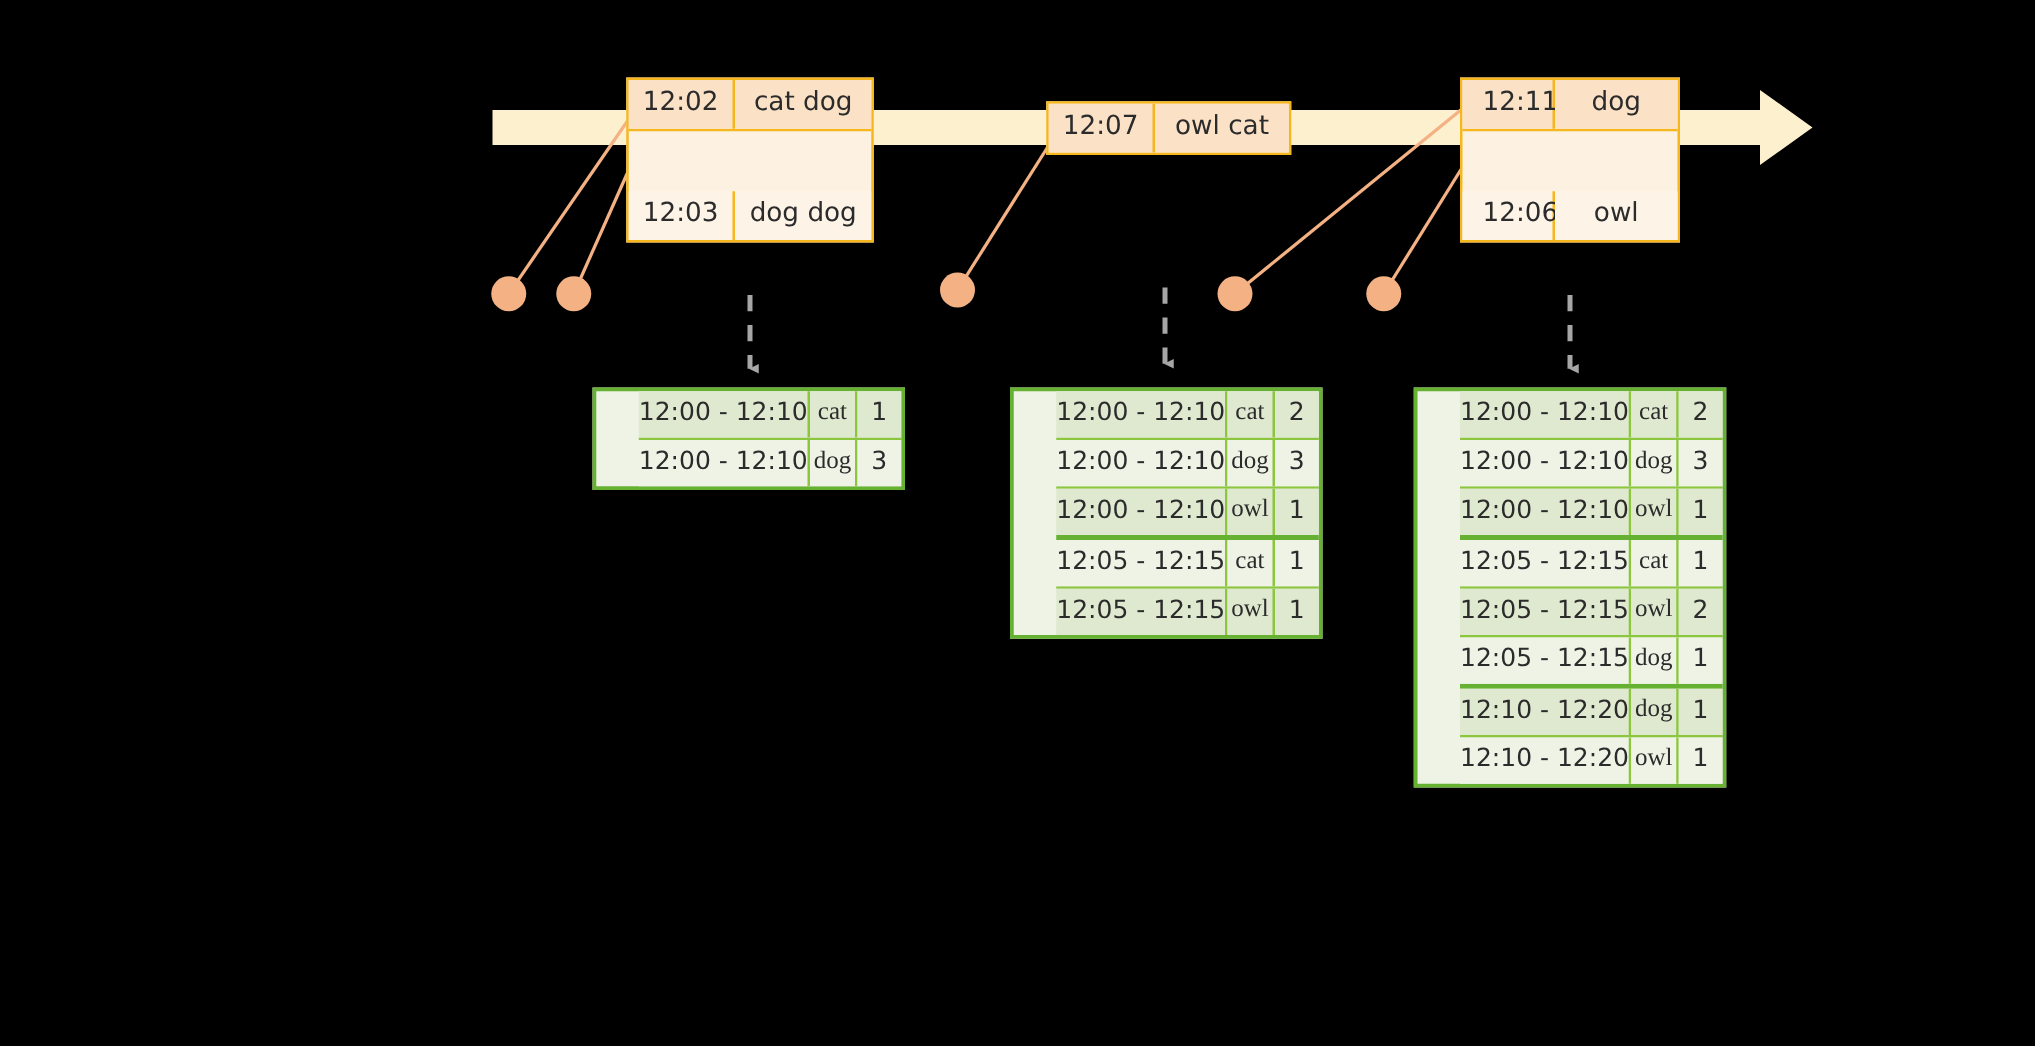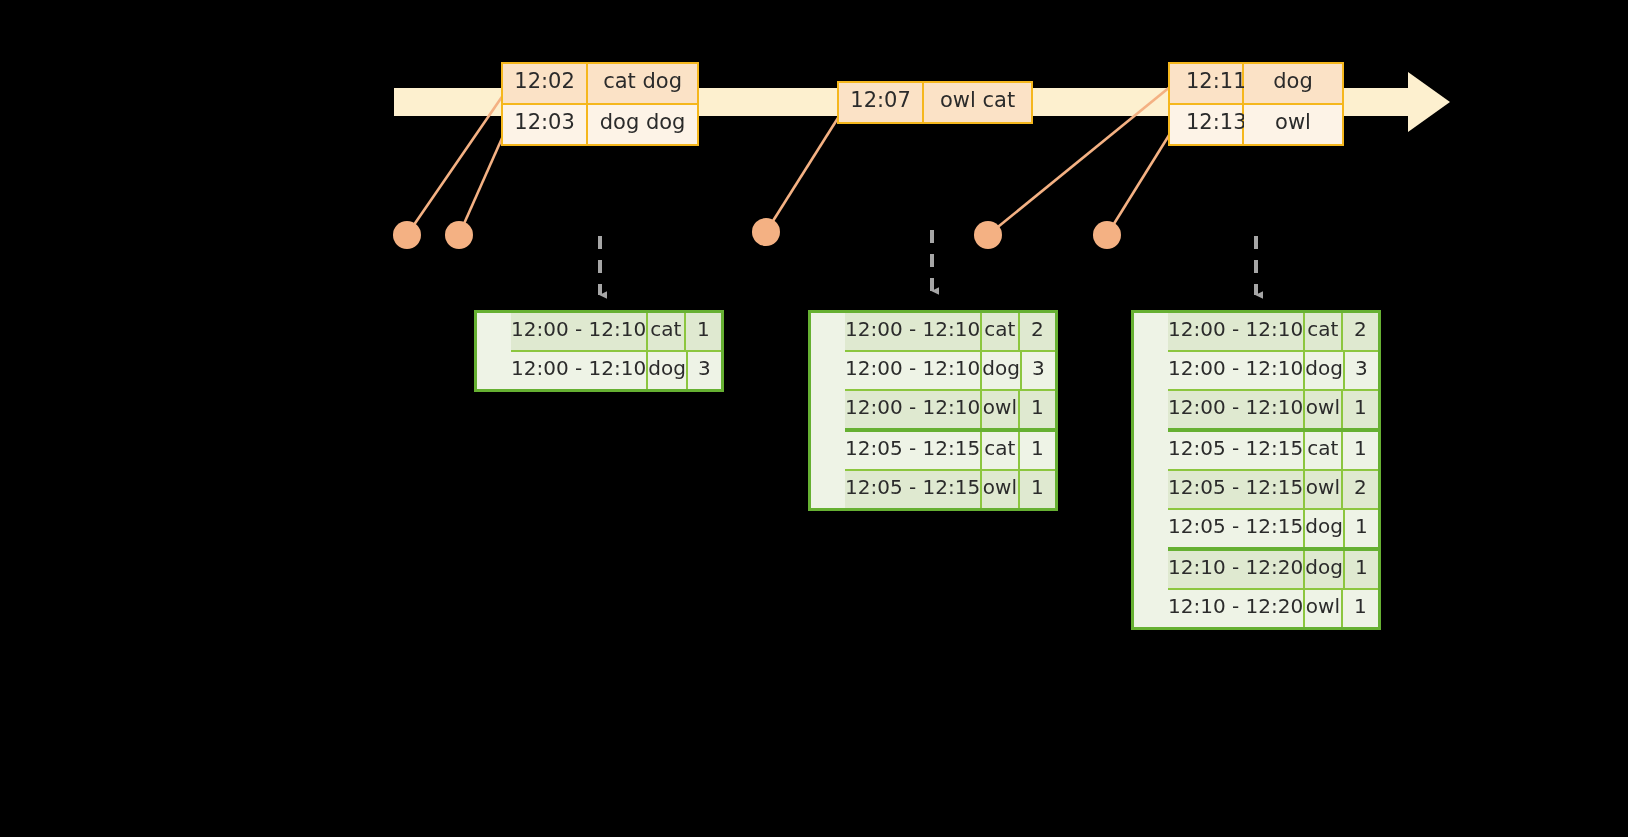--- a/index.html
+++ b/index.html
@@ -59,21 +59,21 @@
     background: #fdf2e1;
   }
   .event-row {
     display: flex;
     box-sizing: border-box;
   }
   .event-row + .event-row {
     border-top: 2px solid #f5b71d;
   }
   .event-row.shade .cell { background: #fbe2c6; }
-  .event-row.plain  .cell { background: #fdf3e7; }
+  .event-row.plain  .cell { background: #fdf3e7; margin-top: 48px; }
 
   .event-row .cell {
     box-sizing: border-box;
     height: 39px;
     line-height: 35px;
     text-align: center;
     font-size: 21px;
     color: #2b2b2b;
     white-space: nowrap;
   }
@@ -117,21 +117,21 @@
     height: 37px;
     line-height: 33px;
     text-align: center;
     font-size: 20px;
     color: #2b2b2b;
     white-space: nowrap;
     border-right: 2px solid #8cc63f;
   }
   .rcell:last-child { border-right: none; }
   .rcell.window { width: 148px; }
-  .rcell.word   { width: 42px; }
+  .rcell.word   { width: 42px; font-family: Liberation Serif, serif; }
   .rcell.count  { width: 40px; }
 
   #result-table-1 { left: 474px; top: 310px; width: 250px; }
   #result-table-2 { left: 808px; top: 310px; width: 250px; }
   #result-table-3 { left: 1131px; top: 310px; width: 250px; }
 </style>
 </head>
 <body>
 
 <div id="stage">
@@ -186,21 +186,21 @@
       <div class="cell words">owl cat</div>
     </div>
   </div>
 
   <div class="event-group" id="event-group-3">
     <div class="event-row shade">
       <div class="cell time">12:11</div>
       <div class="cell words">dog</div>
     </div>
     <div class="event-row plain">
-      <div class="cell time">12:13</div>
+      <div class="cell time">12:06</div>
       <div class="cell words">owl</div>
     </div>
   </div>
 
   <div class="result-table" id="result-table-1">
       <div class="result-row shade">
         <div class="rcell window">12:00 - 12:10</div>
         <div class="rcell word">cat</div>
         <div class="rcell count">1</div>
       </div>

